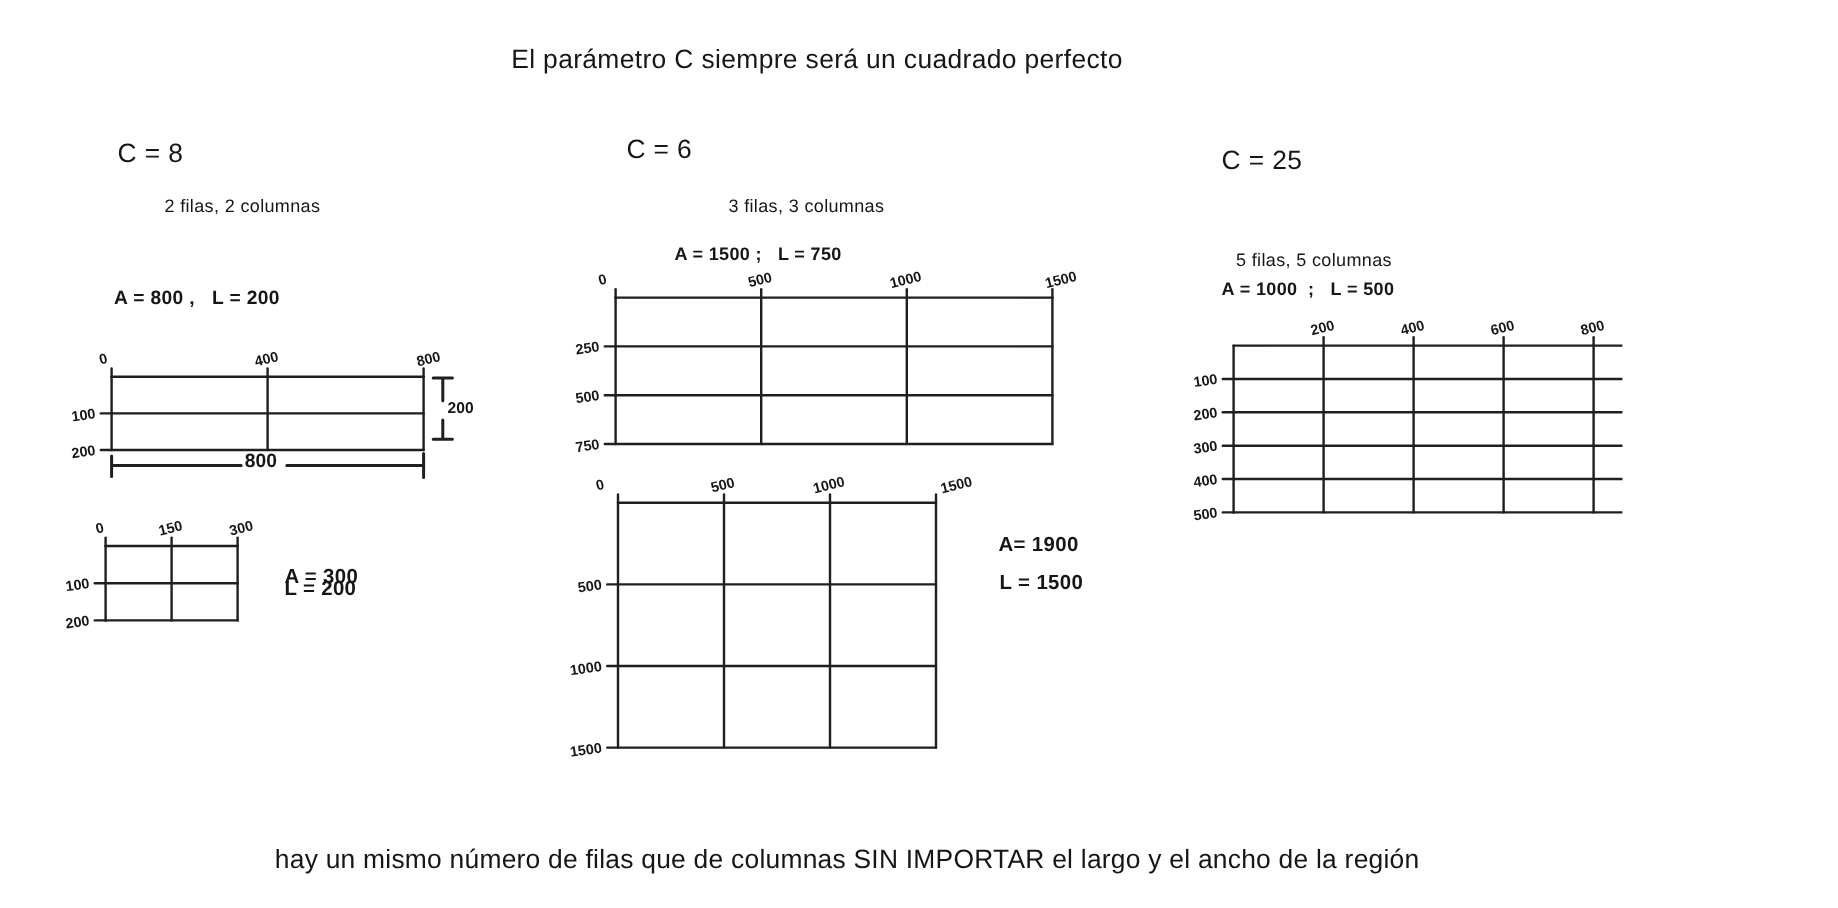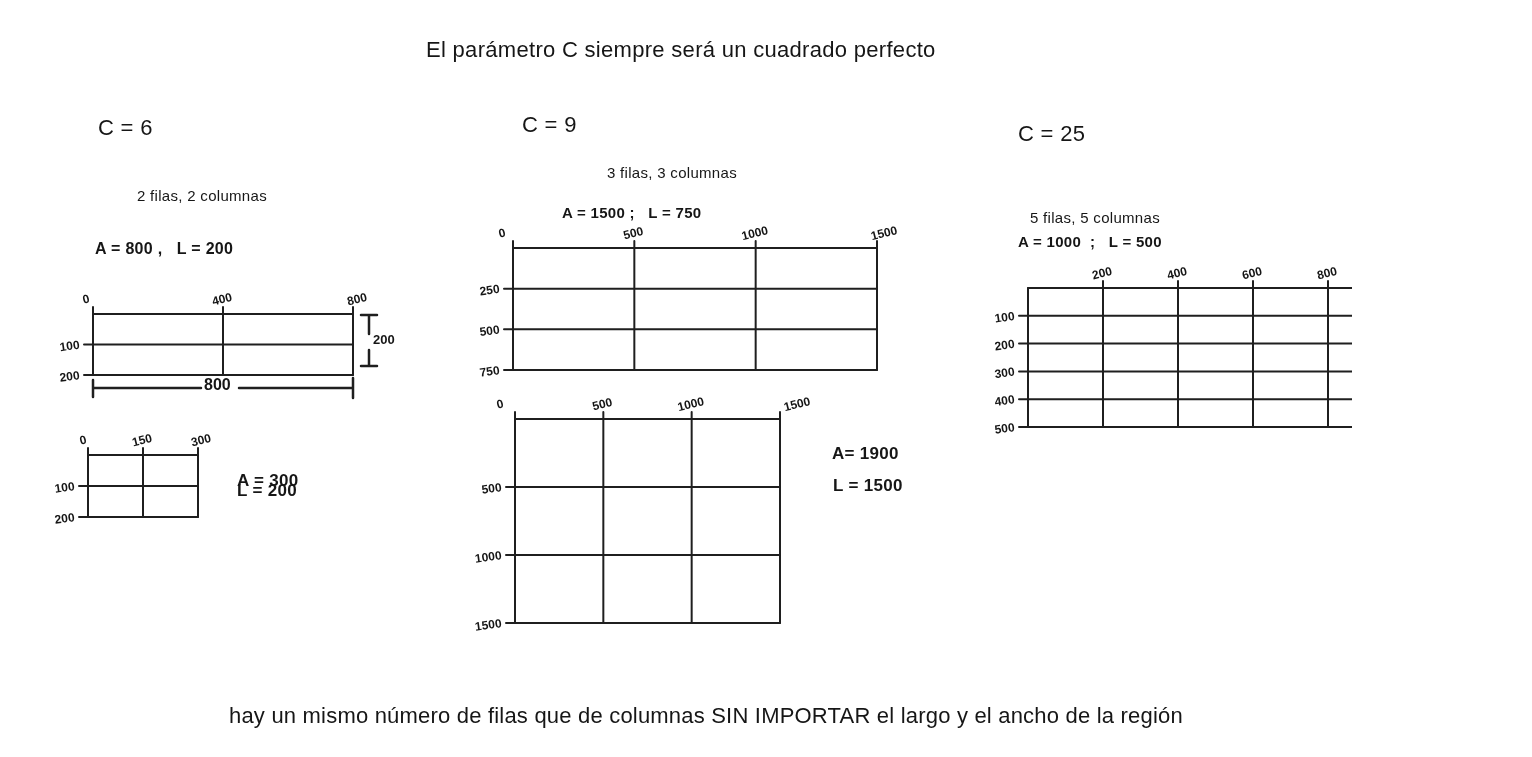--- a/index.html
+++ b/index.html
@@ -37,25 +37,25 @@
     white-space:pre;
   }
 </style>
 </head>
 <body>
 
 <div class="sheet">
 
   <div class="hand title" style="left:426px;top:37px;">El parámetro C siempre será un cuadrado perfecto</div>
 
-  <div class="hand c-label" style="left:98px;top:115px;">C = 6</div>
-  <div class="hand sub-label" style="left:137px;top:164px;margin-top:23px;">2 filas, 2 columnas</div>
+  <div class="hand c-label" style="left:98px;top:115px;">C = 8</div>
+  <div class="hand sub-label" style="left:137px;top:164px;">2 filas, 2 columnas</div>
   <div class="hand measure-label" style="left:95px;top:240px;font-size:16px;">A = 800 ,   L = 200</div>
 
-  <div class="hand c-label" style="left:522px;top:112px;">C = 9</div>
+  <div class="hand c-label" style="left:522px;top:112px;">C = 6</div>
   <div class="hand sub-label" style="left:567px;top:164px;margin-left:40px;">3 filas, 3 columnas</div>
   <div class="hand measure-label" style="left:562px;top:204px;">A = 1500 ;   L = 750</div>
 
   <div class="hand c-label" style="left:1018px;top:121px;">C = 25</div>
   <div class="hand sub-label" style="left:1030px;top:172px;margin-top:37px;">5 filas, 5 columnas</div>
   <div class="hand measure-label" style="left:1018px;top:233px;text-align:right;">A = 1000  ;   L = 500</div>
 
   <div id="grids-layer">
       <div class="grid-block" style="left: 23px; top: 274px; width: 400px; height: 117px;">
         <svg width="400" height="117">

